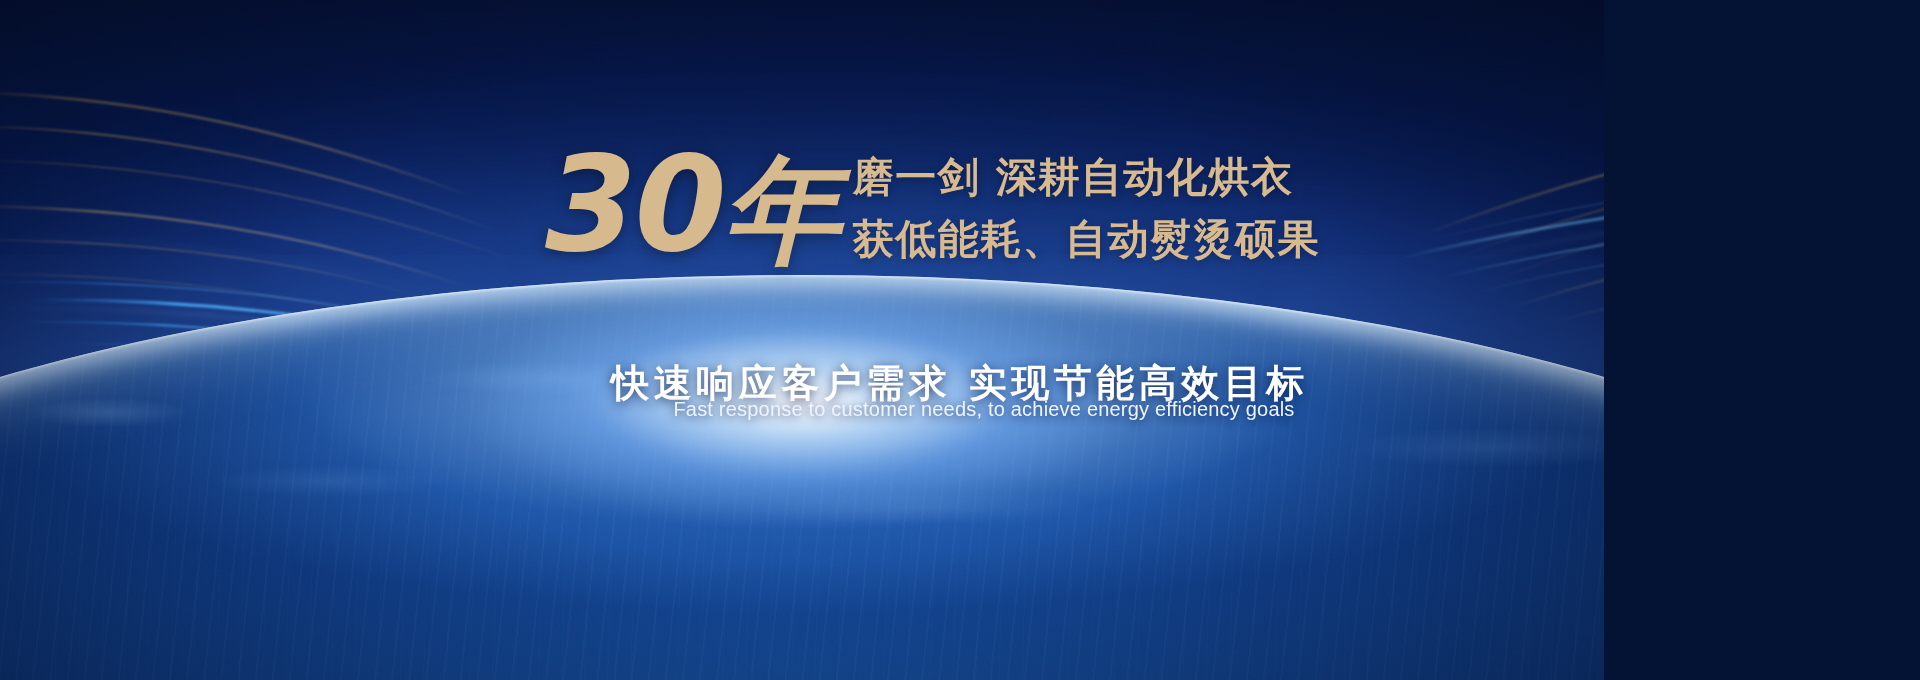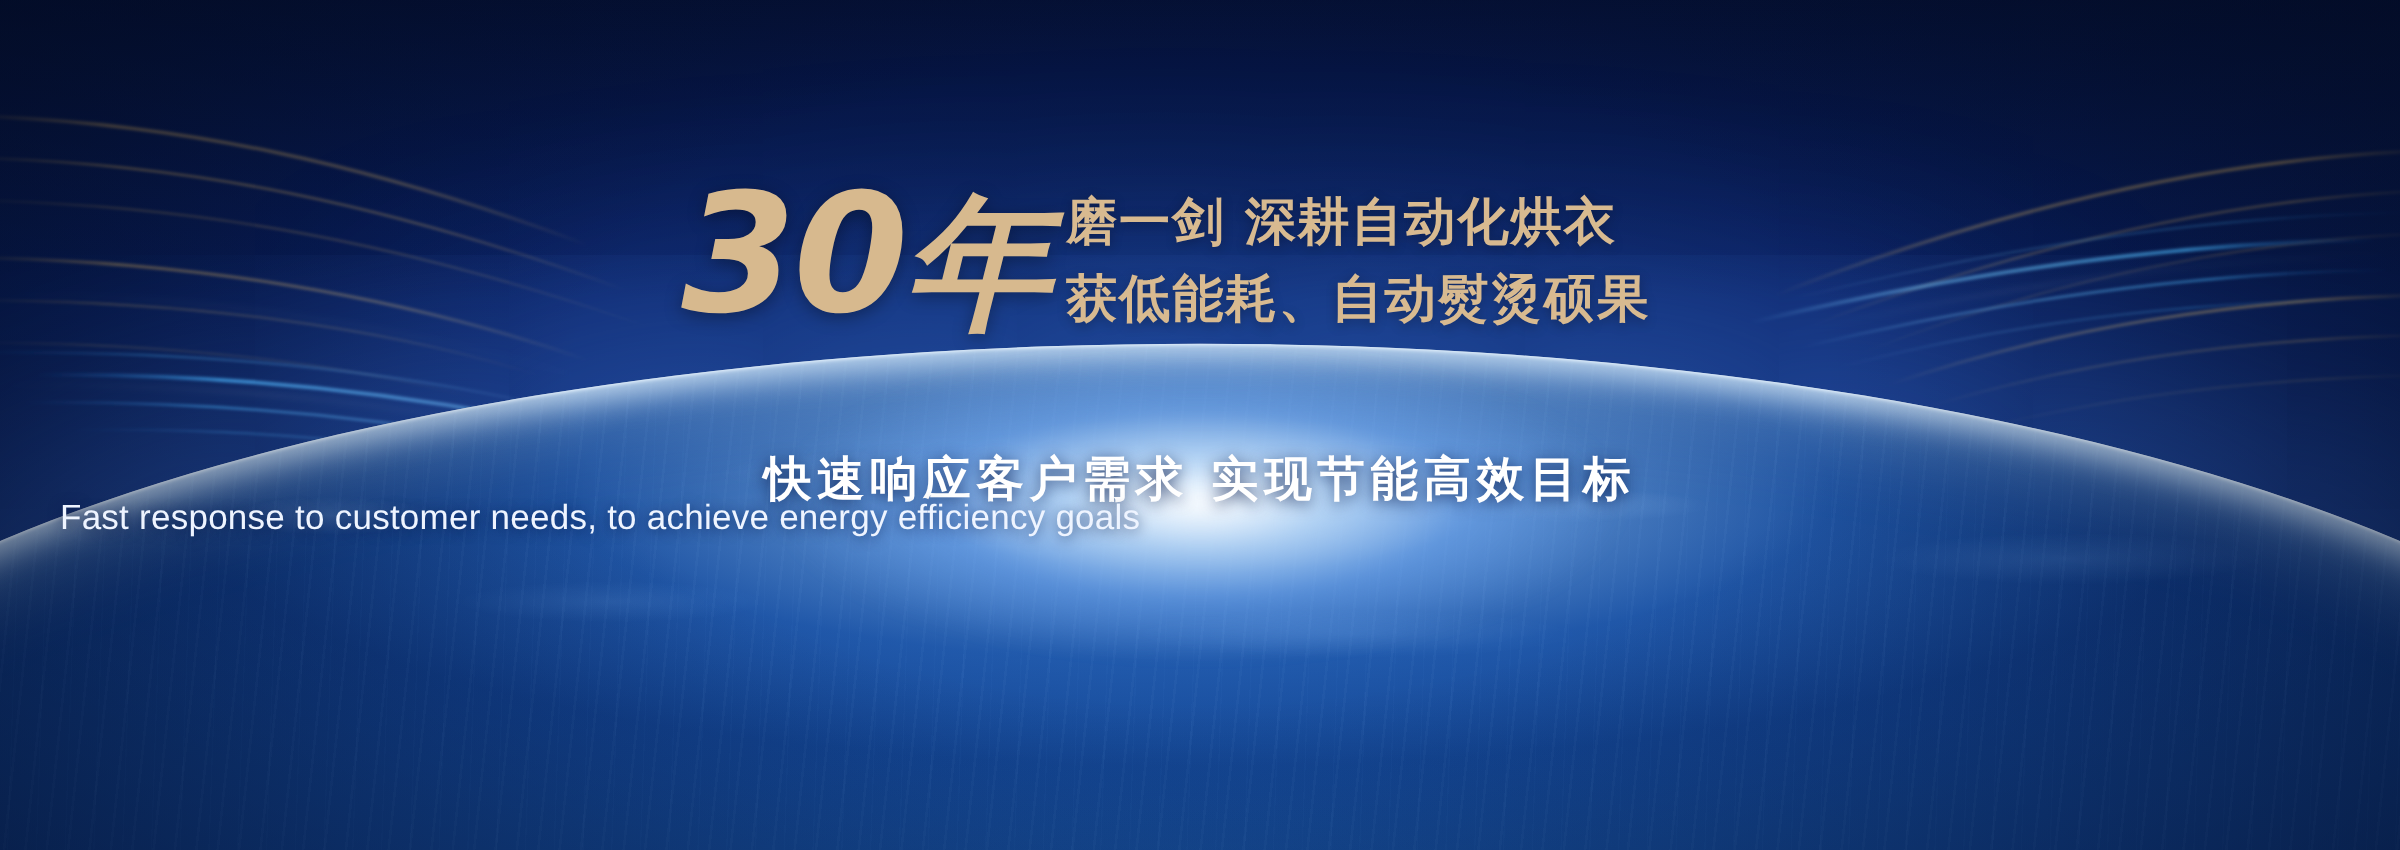--- a/index.html
+++ b/index.html
@@ -3,21 +3,21 @@
 <meta charset="utf-8">
 <title>Banner</title>
 <style>
   html,body{margin:0;padding:0;background:#041334;}
   body{
     font-family:"Liberation Sans","DejaVu Sans",sans-serif;
     -webkit-font-smoothing:antialiased;
   }
   #banner{
     position:relative;
-    width:1920px;
+    width:1604px;
     height:680px;
     overflow:hidden;
     background:
       radial-gradient(ellipse 1100px 520px at 50% 118%, #7fb4ff 0%, #3d7fe0 13%, #18459c 30%, #0a2566 48%, rgba(6,26,78,0) 72%),
       radial-gradient(ellipse 1500px 760px at 50% 50%, #0c2a72 0%, #0a2165 38%, #071a4e 70%, #04123a 100%),
       linear-gradient(180deg,#061846 0%,#082059 40%,#0a2265 70%,#06183f 100%);
   }
 
   
   .vignette{
@@ -128,23 +128,23 @@
     font-size:38px;
     font-weight:bold;
     color:#ffffff;
     letter-spacing:4.5px;
     text-shadow:0 2px 12px rgba(6,22,70,.75);
     white-space:nowrap;
     margin-top:36px;
   }
   .en-line{
     position:absolute;left:0;right:0;top:398px;
-    text-align:left;
+    text-align:center;
     font-family:"Liberation Sans","DejaVu Sans",sans-serif;
-    font-size:28px;
+    font-size:20px;
     font-weight:normal;
     color:#eef4ff;
     letter-spacing:.2px;
     text-shadow:0 2px 10px rgba(6,22,70,.7);
     white-space:nowrap;
     padding-left:48px;
   }
 </style>
 </head>
 <body>

